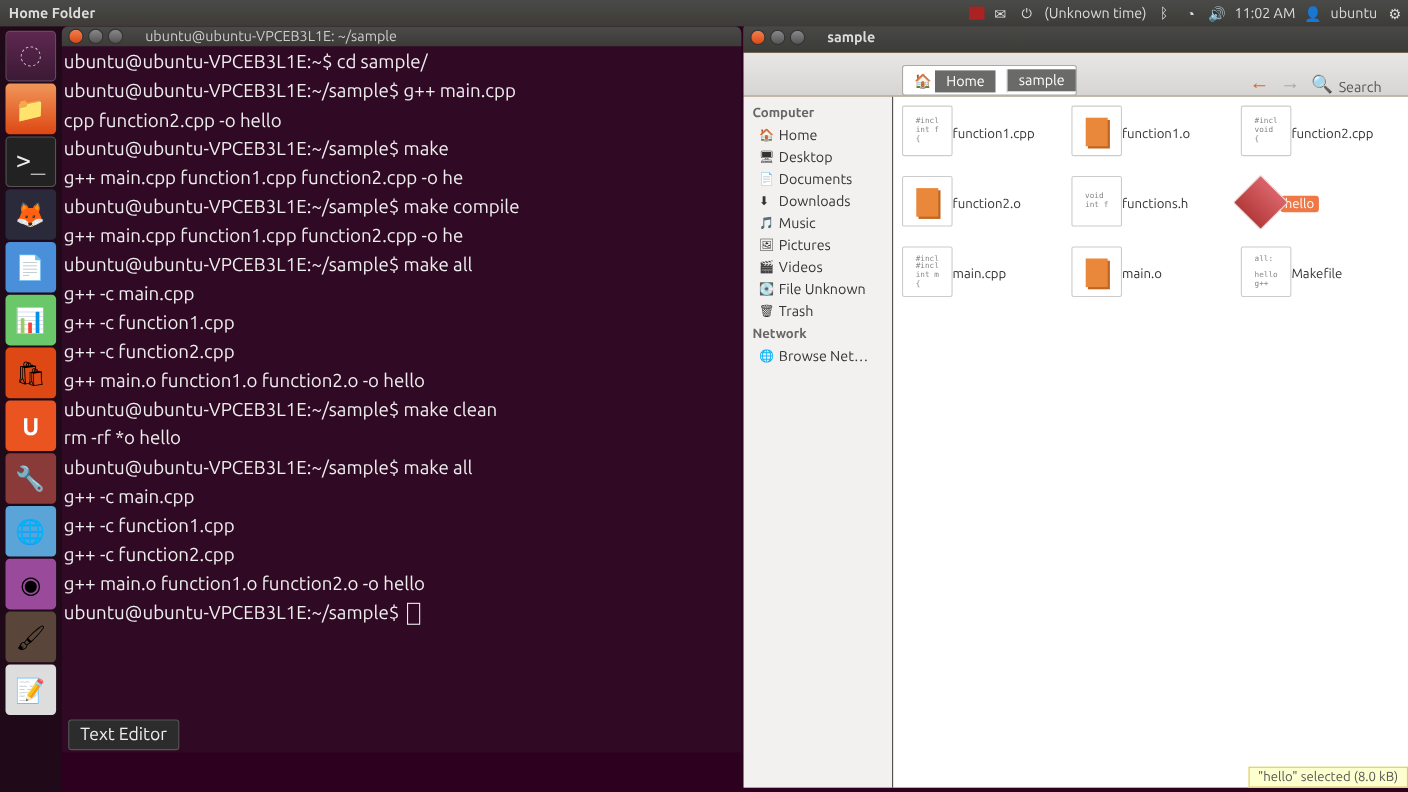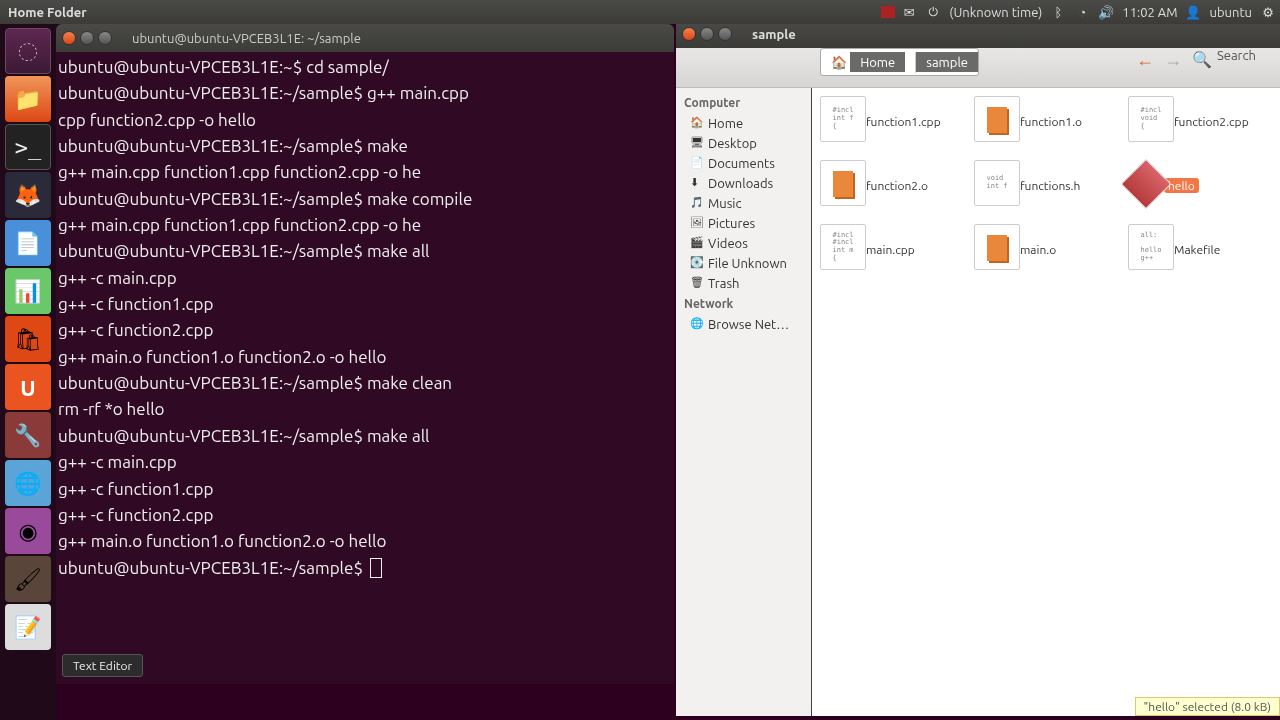--- a/index.html
+++ b/index.html
@@ -17,33 +17,33 @@
 .l-item.firefox{background:#2a2a3a}
 .l-item.writer{background:#4a8fd9}
 .l-item.calc{background:#6ac76a}
 .l-item.sw{background:#dd4814}
 .l-item.usc{background:#e95420}
 .l-item.settings{background:#8b3a3a}
 .l-item.chromium{background:#5ba4d8}
 .l-item.rec{background:#9a4a9a}
 .l-item.gimp{background:#5a453a}
 .l-item.gedit{background:#ddd;color:#444}
-.tooltip{position:absolute;left:62px;top:654px;background:#2c2c2c;color:#eee;padding:4px 10px;border-radius:3px;font-size:12px;z-index:10;border:1px solid #555}
+.tooltip{position:absolute;left:62px;top:654px;background:#2c2c2c;color:#eee;padding:4px 10px;border-radius:3px;font-size:16px;z-index:10;border:1px solid #555}
 .terminal-win{position:absolute;left:56px;top:24px;width:618px;height:660px;background:#300a24;border-radius:6px 6px 0 0;z-index:2}
-.titlebar{height:28px;background:linear-gradient(#4a4a48,#3c3b37);border-radius:6px 6px 0 0;display:flex;align-items:center;color:#ccc;font-size:13px}
+.titlebar{height:18px;background:linear-gradient(#4a4a48,#3c3b37);border-radius:6px 6px 0 0;display:flex;align-items:center;color:#ccc;font-size:13px}
 .win-btns{display:flex;gap:4px;padding:0 6px}
 .wb{width:14px;height:14px;border-radius:7px;border:1px solid #333}
 .wb.close{background:linear-gradient(#f08050,#dd4814)}
 .wb.min{background:linear-gradient(#888,#555)}
 .wb.max{background:linear-gradient(#888,#555)}
 .term-body{font-family:"Ubuntu Mono","DejaVu Sans Mono",monospace;font-size:17px;color:#eee;padding:2px 2px;white-space:pre;line-height:1.55;overflow:hidden}
 .cursor{display:inline-block;width:10px;height:18px;outline:1px solid #eee;vertical-align:text-bottom;margin-left:4px}
 .fm-win{position:absolute;left:676px;top:20px;right:0;height:696px;background:#a16207;z-index:1;border-radius:6px 6px 0 0;display:flex;flex-direction:column}
 .fm-title{height:28px;background:linear-gradient(#4a4a48,#3c3b37);border-radius:6px 6px 0 0;display:flex;align-items:center;color:#ddd;font-size:13px}
-.fm-toolbar{height:40px;background:linear-gradient(#e8e7e5,#d6d5d3);display:flex;align-items:flex-start;border-bottom:1px solid #bbb}
+.fm-toolbar{height:40px;background:linear-gradient(#e8e7e5,#d6d5d3);display:flex;align-items:flex-end;border-bottom:1px solid #bbb}
 .crumb{display:flex;align-items:center;height:28px;border:1px solid #aaa;border-radius:3px;margin-left:8px;background:#fff}
 .crumb span{padding:3px 10px;font-size:13px;color:#444;border-right:1px solid #ccc}
 .crumb span:last-child{background:#6a6a68;color:#fff;border:none}
 .fm-toolbar .sp{flex:1}
 .nav-btn{width:24px;height:24px;display:flex;align-items:center;justify-content:center;margin:0 2px;color:#dd6622;font-size:18px}
 .nav-btn.disabled{color:#aaa}
 .search-btn{width:22px;height:22px;display:flex;align-items:center;justify-content:center;margin:0 4px;color:#555}
 .fm-toolbar .search-lbl{color:#555;font-size:13px;margin-right:24px}
 .fm-body{flex:1;display:flex;position:relative}
 .sidebar{width:136px;background:#f2f1f0;border-right:1px solid #404040;font-size:13px;color:#333;padding-top:4px}

